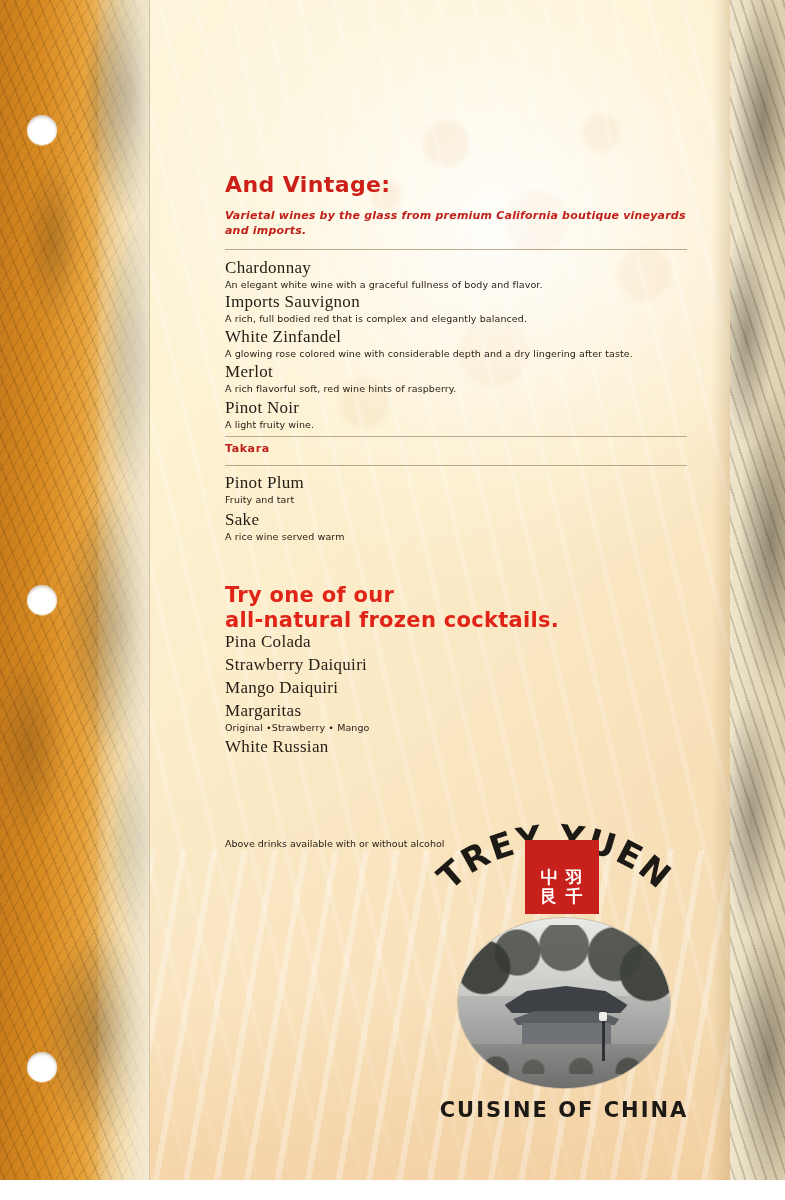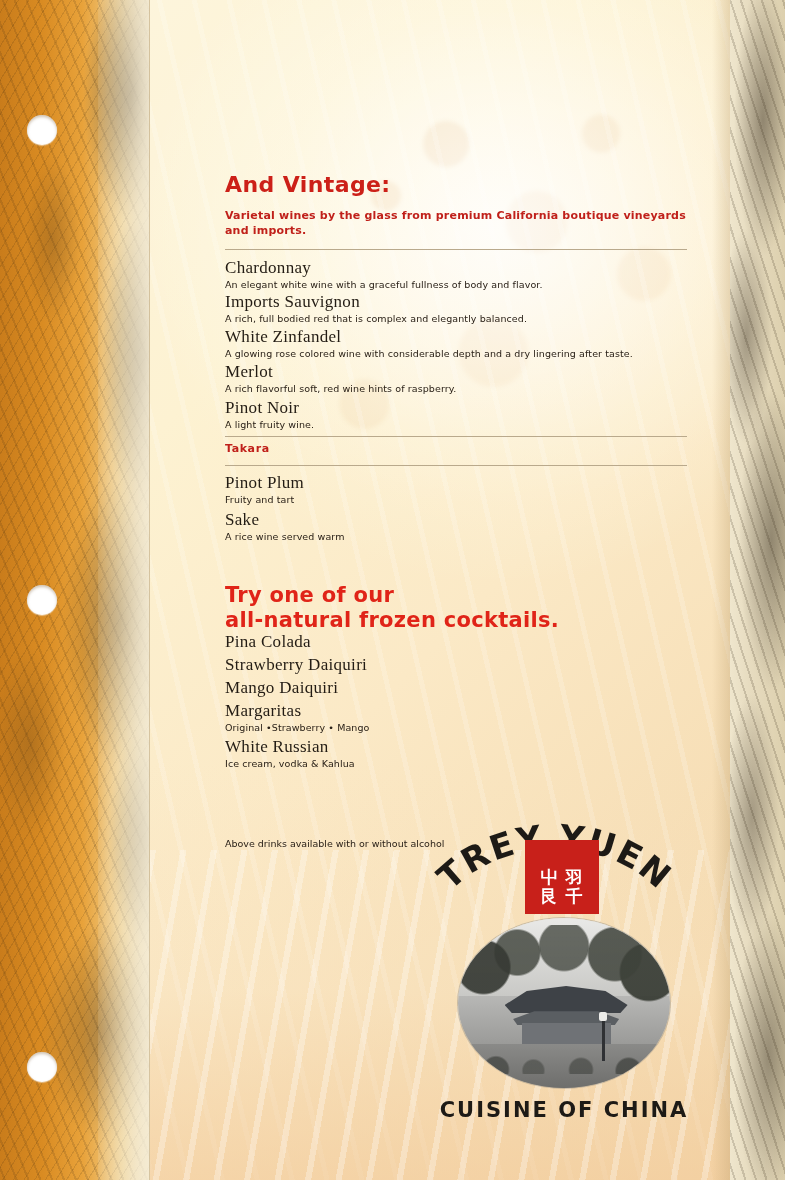--- a/index.html
+++ b/index.html
@@ -181,20 +181,21 @@
   .sec-sub {
     position: absolute;
     top: 208px; left: 0;
     width: 462px;
     color: #c0201a;
     font-family: "DejaVu Sans", sans-serif;
     font-weight: bold;
     font-size: 11px;
     line-height: 15px;
     letter-spacing: 0.2px;
+    font-style: italic;
   }
   .rule {
     position: absolute;
     left: 0; width: 462px;
     height: 1px;
     background: #b9a98c;
   }
   #rule-1 { top: 249px; }
   #rule-2 { top: 436px; }
   #rule-3 { top: 465px; }
@@ -458,21 +459,20 @@
       <div class="name">Mango Daiquiri</div>
     </div>
 
     <div class="item" style="top:701px;">
       <div class="name">Margaritas</div>
       <div class="desc">Original •Strawberry • Mango</div>
     </div>
 
     <div class="item" style="top:737px;">
       <div class="name">White Russian</div>
-      <div class="desc">Ice cream, vodka &amp; Kahlua</div>
     </div>
 
 
     <div class="note">Above drinks available with or without alcohol</div>
   </div>
 
   <div class="logo-wrap">
     <svg class="logo-arc" viewBox="0 0 250 120">
       <defs>
         <path id="arcpath" d="M 8,108 A 132,110 0 0 1 242,108" fill="none"></path>

